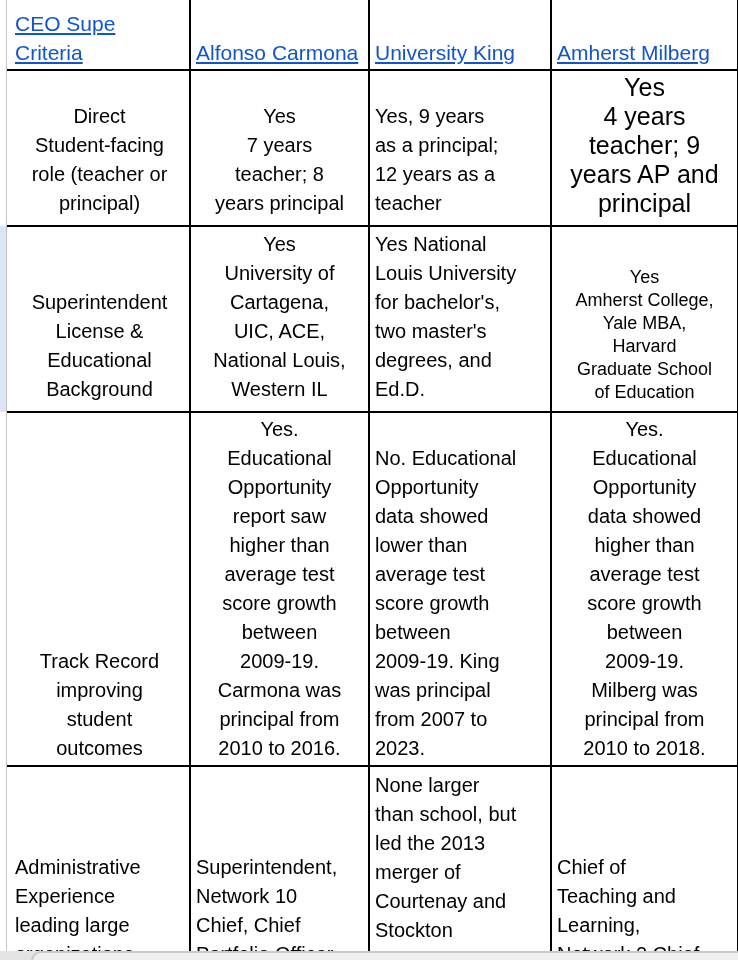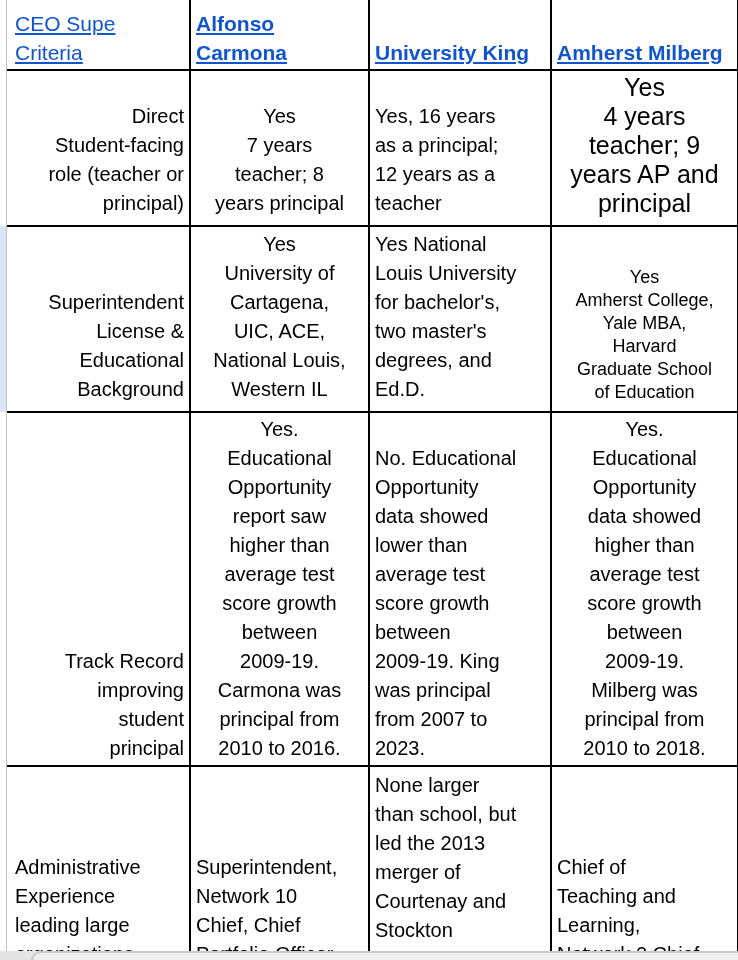--- a/index.html
+++ b/index.html
@@ -39,21 +39,21 @@
     border: 2px solid #000000;
     vertical-align: bottom;
     padding: 2px 5px 7px 5px;
     font-size: 20px;
     line-height: 29px;
     white-space: pre-line;
     overflow: hidden;
     text-align: center;
   }
   tr.hdr td { border-top: none; padding-bottom: 2px; text-align: left; }
-  td.first { border-left: none; text-align: right; padding-left: 8px; }
+  td.first { border-left: none; text-align: center; padding-left: 8px; }
 
   tr.hdr { height: 70px; }
   tr.r1  { height: 156px; }
   tr.r2  { height: 186px; }
   tr.r3  { height: 352px; }
   tr.r4  { height: 260px; }
 
   tr.r3 td { padding-bottom: 2px; }
 
   
@@ -63,21 +63,21 @@
 
   tr.r4 td { vertical-align: top; text-align: left; }
   tr.r4 td.push { padding-top: 86px; }
   tr.r4 td.top  { padding-top: 4px; }
 
   .doclink {
     color: var(--link-blue, #1155cc);
     text-decoration: underline;
     cursor: pointer;
   }
-  .doclink.bold { font-weight: bold; }
+  .doclink.bold { font-weight: normal; }
   td.hcell { font-size: 21px; }
 
   
   .footer-backdrop {
     position: absolute; left: 0; top: 951px;
     width: 738px; height: 9px;
     background: #e4e4e4;
   }
   .footer-popup {
     position: absolute; left: 31px; top: 951px;
@@ -111,21 +111,21 @@
 
   <tr class="r1">
     <td class="first">Direct
 Student-facing
 role (teacher or
 principal)</td>
     <td>Yes
 7 years
 teacher; 8
 years principal</td>
-    <td class="left">Yes, 16 years
+    <td class="left">Yes, 9 years
 as a principal;
 12 years as a
 teacher</td>
     <td class="big">Yes
 4 years
 teacher; 9
 years AP and
 principal</td>
   </tr>
 
@@ -151,21 +151,21 @@
 Yale MBA,
 Harvard
 Graduate School
 of Education</td>
   </tr>
 
   <tr class="r3">
     <td class="first">Track Record
 improving
 student
-principal</td>
+outcomes</td>
     <td>Yes.
 Educational
 Opportunity
 report saw
 higher than
 average test
 score growth
 between
 2009-19.
 Carmona was

